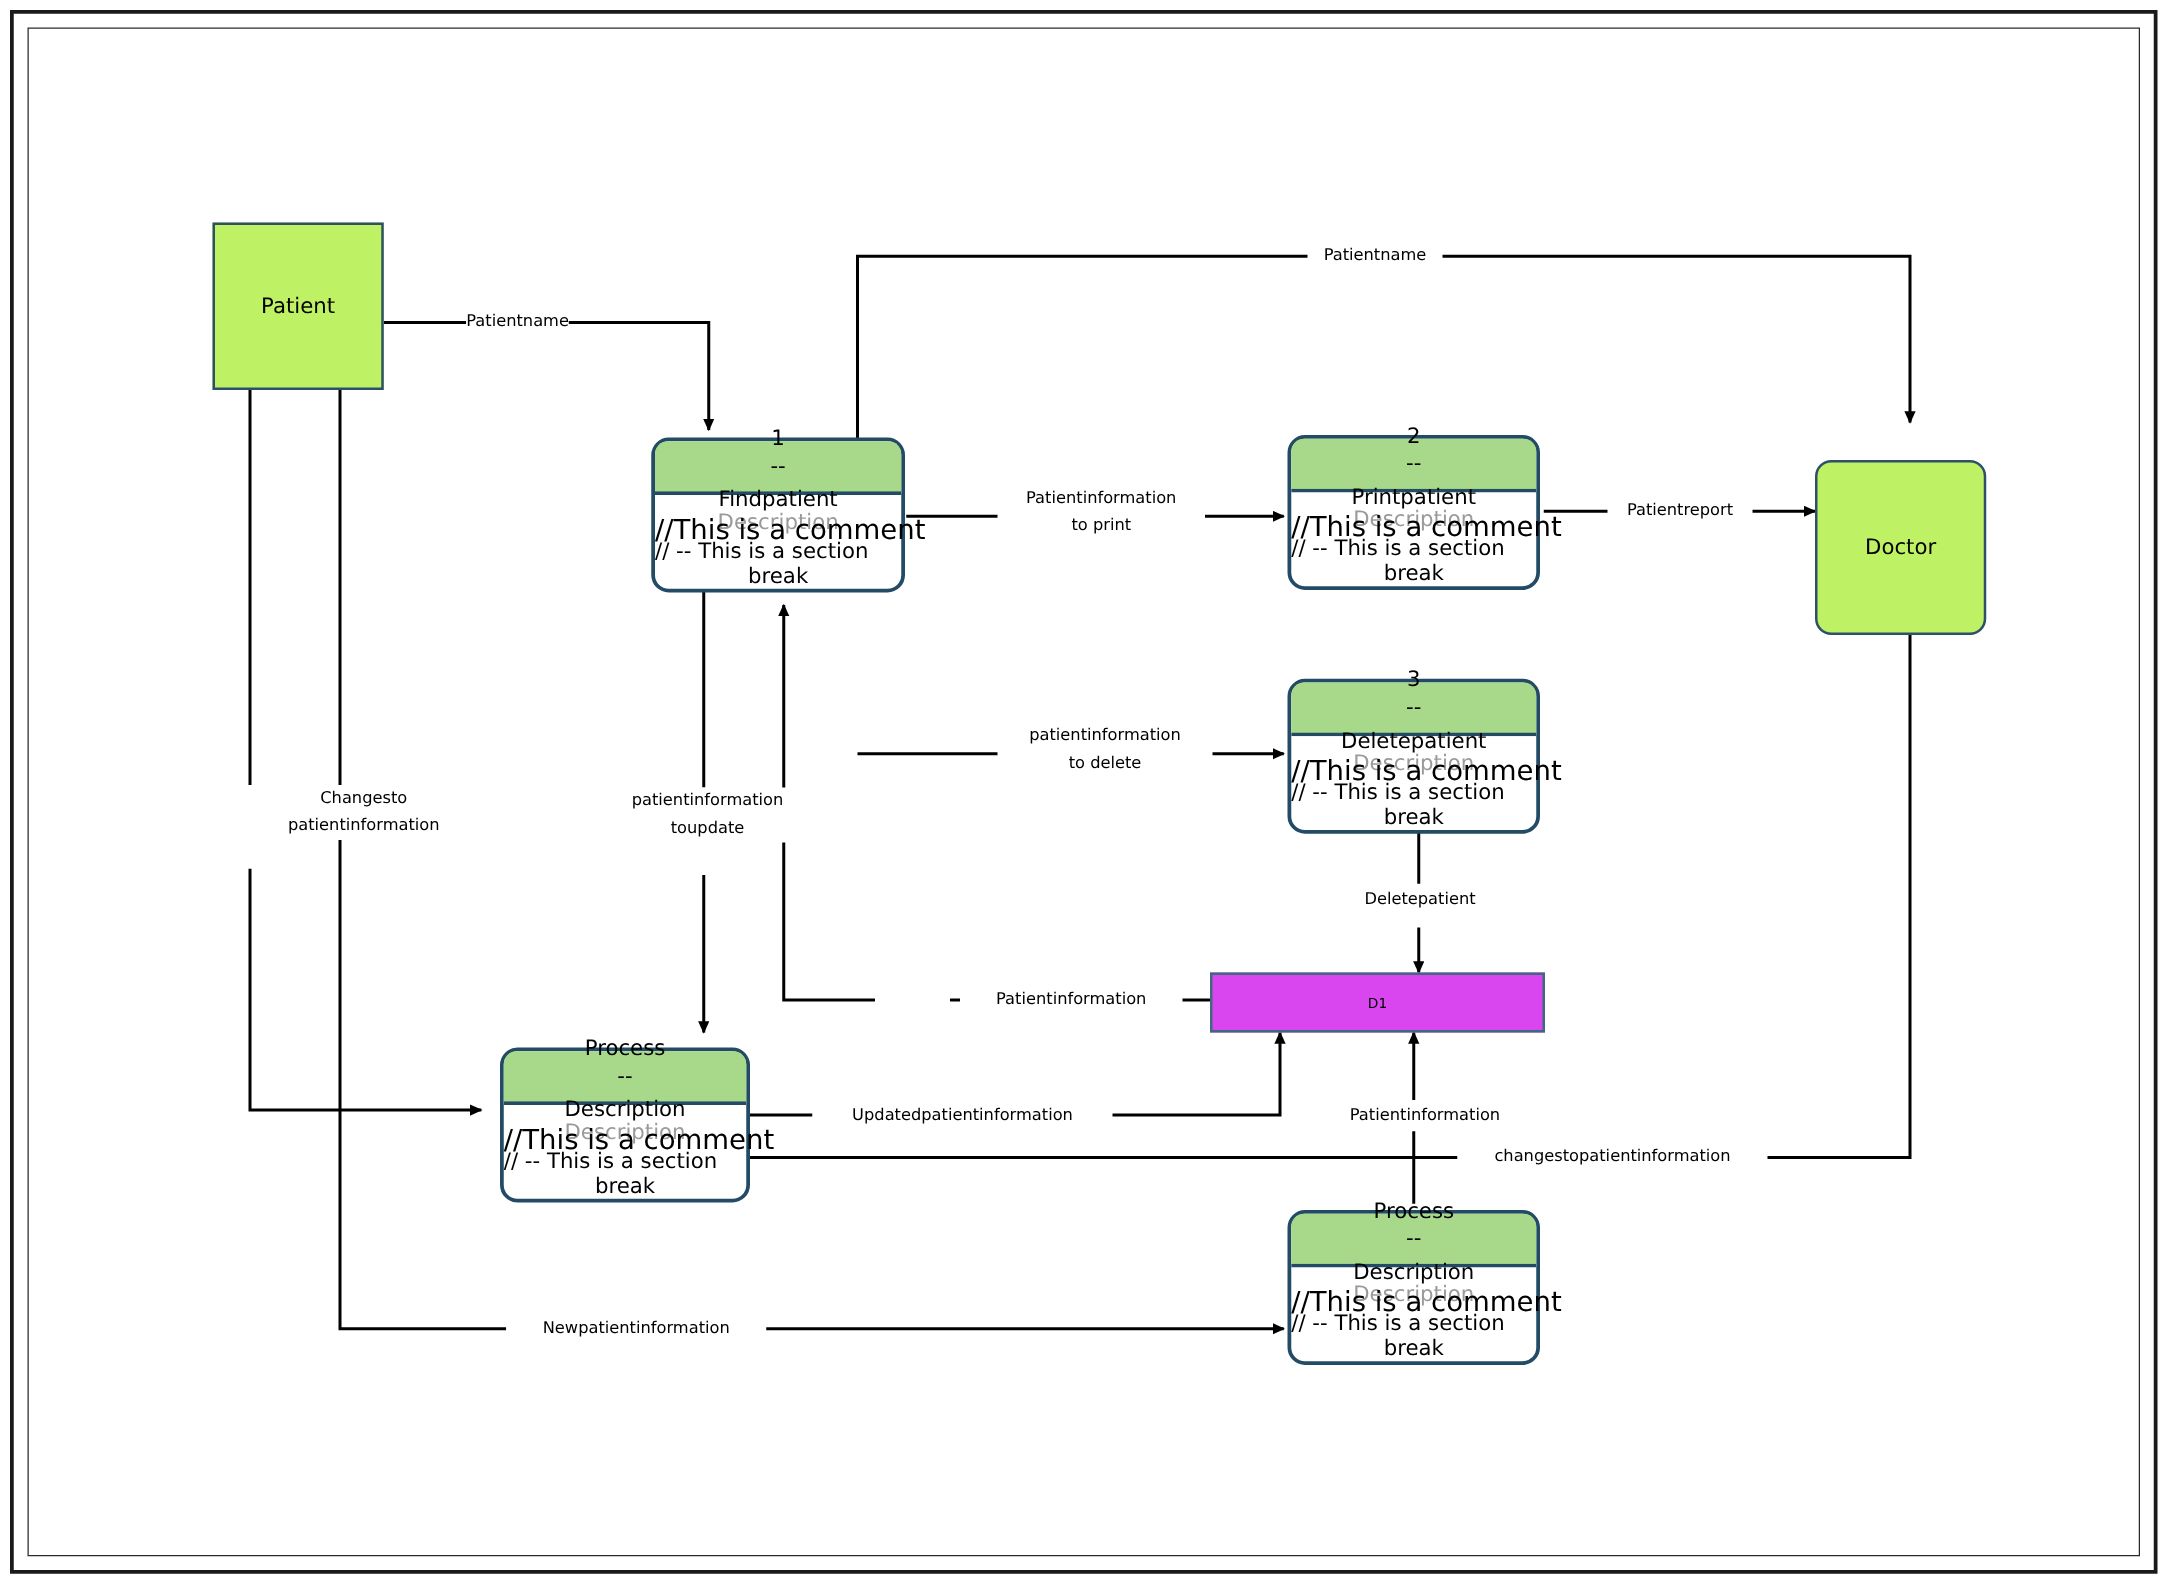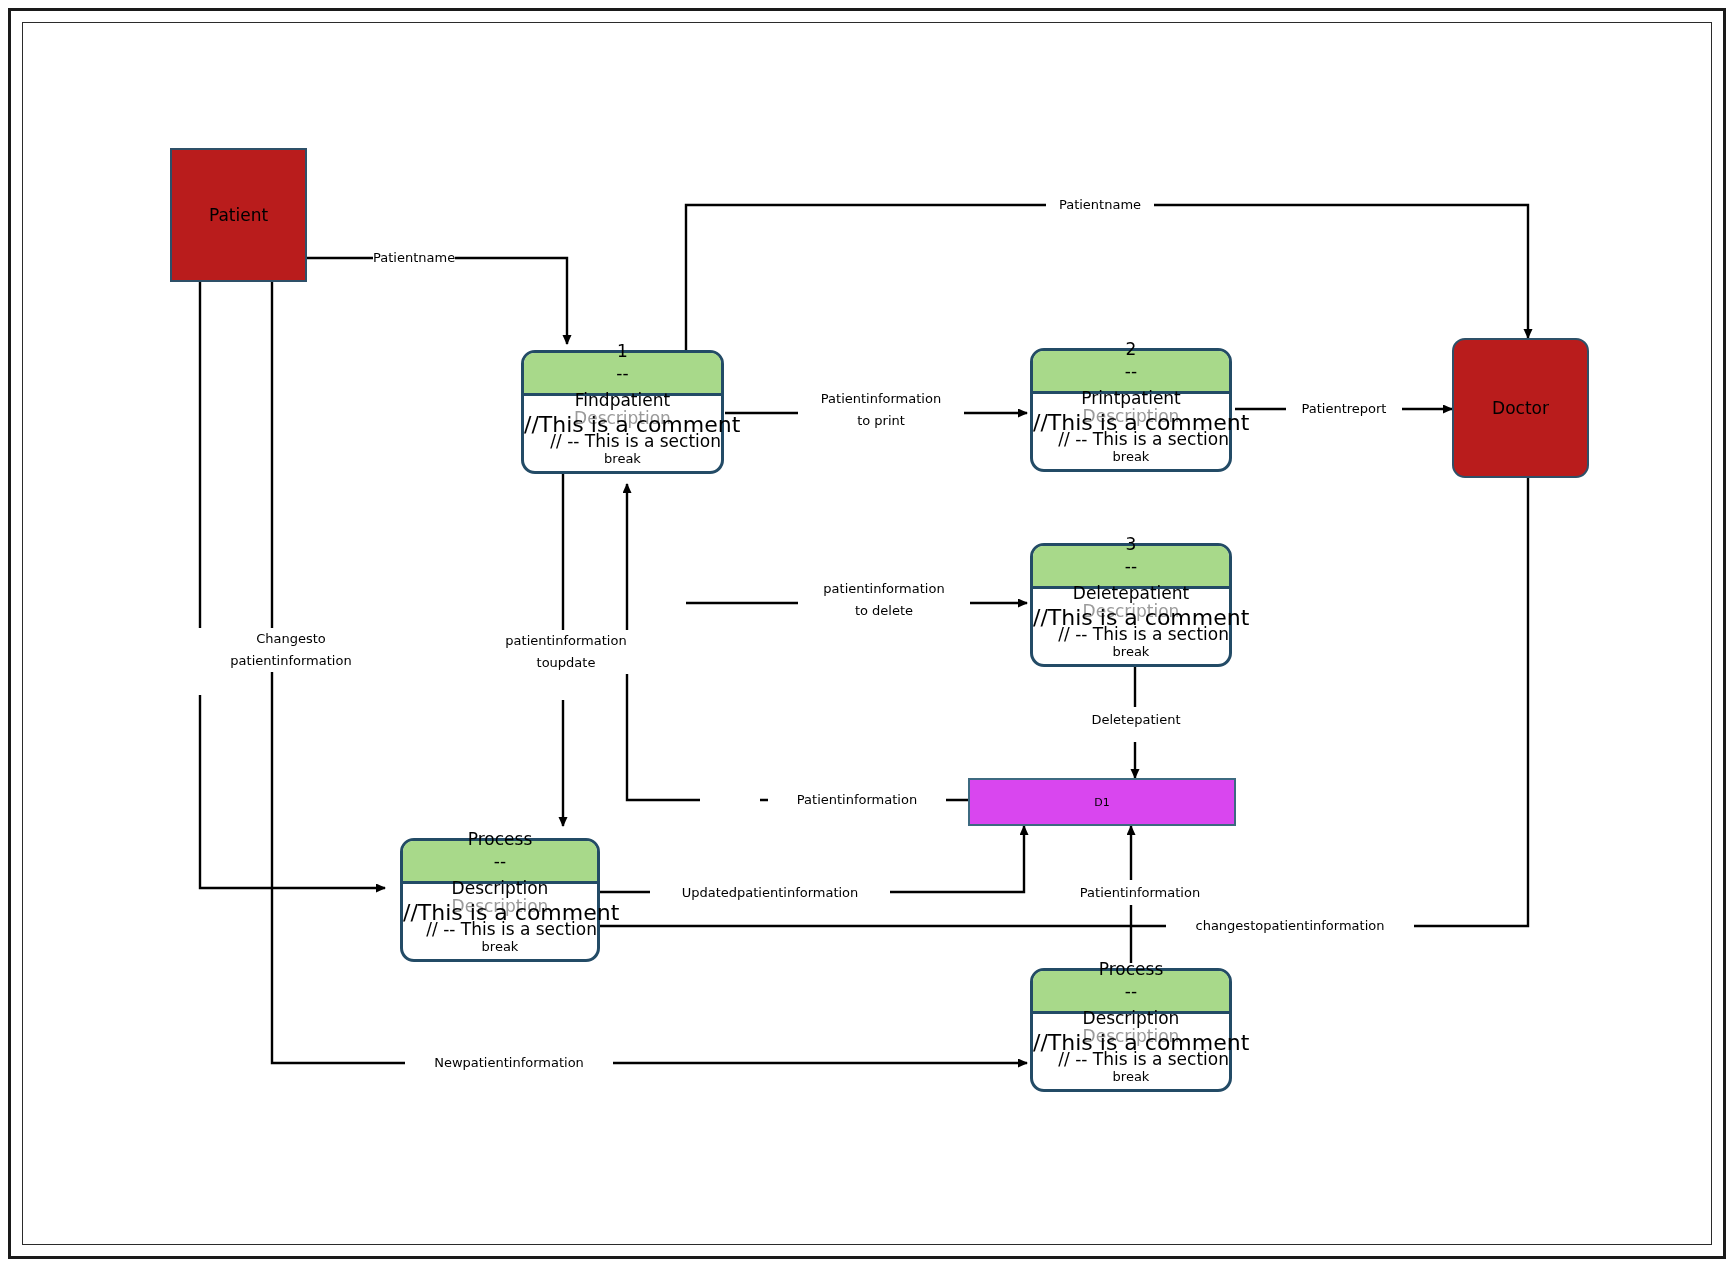--- a/index.html
+++ b/index.html
@@ -33,28 +33,29 @@
     top: 22px;
     width: 1690px;
     height: 1223px;
     border: 1px solid #2b2b2b;
     box-sizing: border-box;
   }
 
   
   .entity {
     position: absolute;
-    background: #b91c1c;
+    background: #bef264;
     border: 2px solid #2e5068;
     box-sizing: border-box;
     display: flex;
     align-items: center;
     justify-content: center;
     font-size: 17px;
     color: #000;
+    margin-top: 30px;
   }
 
   
   .process {
     position: absolute;
     border: 3px solid #234b66;
     border-radius: 14px;
     background: #ffffff;
     box-sizing: border-box;
     overflow: visible;
@@ -110,32 +111,32 @@
     width: 100%;
     text-align: center;
     top: 16px;
     font-size: 22px;
     color: #000;
     white-space: nowrap;
   }
   .p-c2 {
     position: absolute;
     width: 100%;
-    text-align: right;
+    text-align: left;
     top: 35px;
     font-size: 17px;
     color: #000;
     white-space: nowrap;
   }
   .p-c3 {
     position: absolute;
     width: 100%;
     text-align: center;
     top: 55px;
-    font-size: 13px;
+    font-size: 17px;
     color: #000;
     white-space: nowrap;
   }
 
   
   .datastore {
     position: absolute;
     background: #d946ef;
     border: 2px solid #3d6a80;
     box-sizing: border-box;

